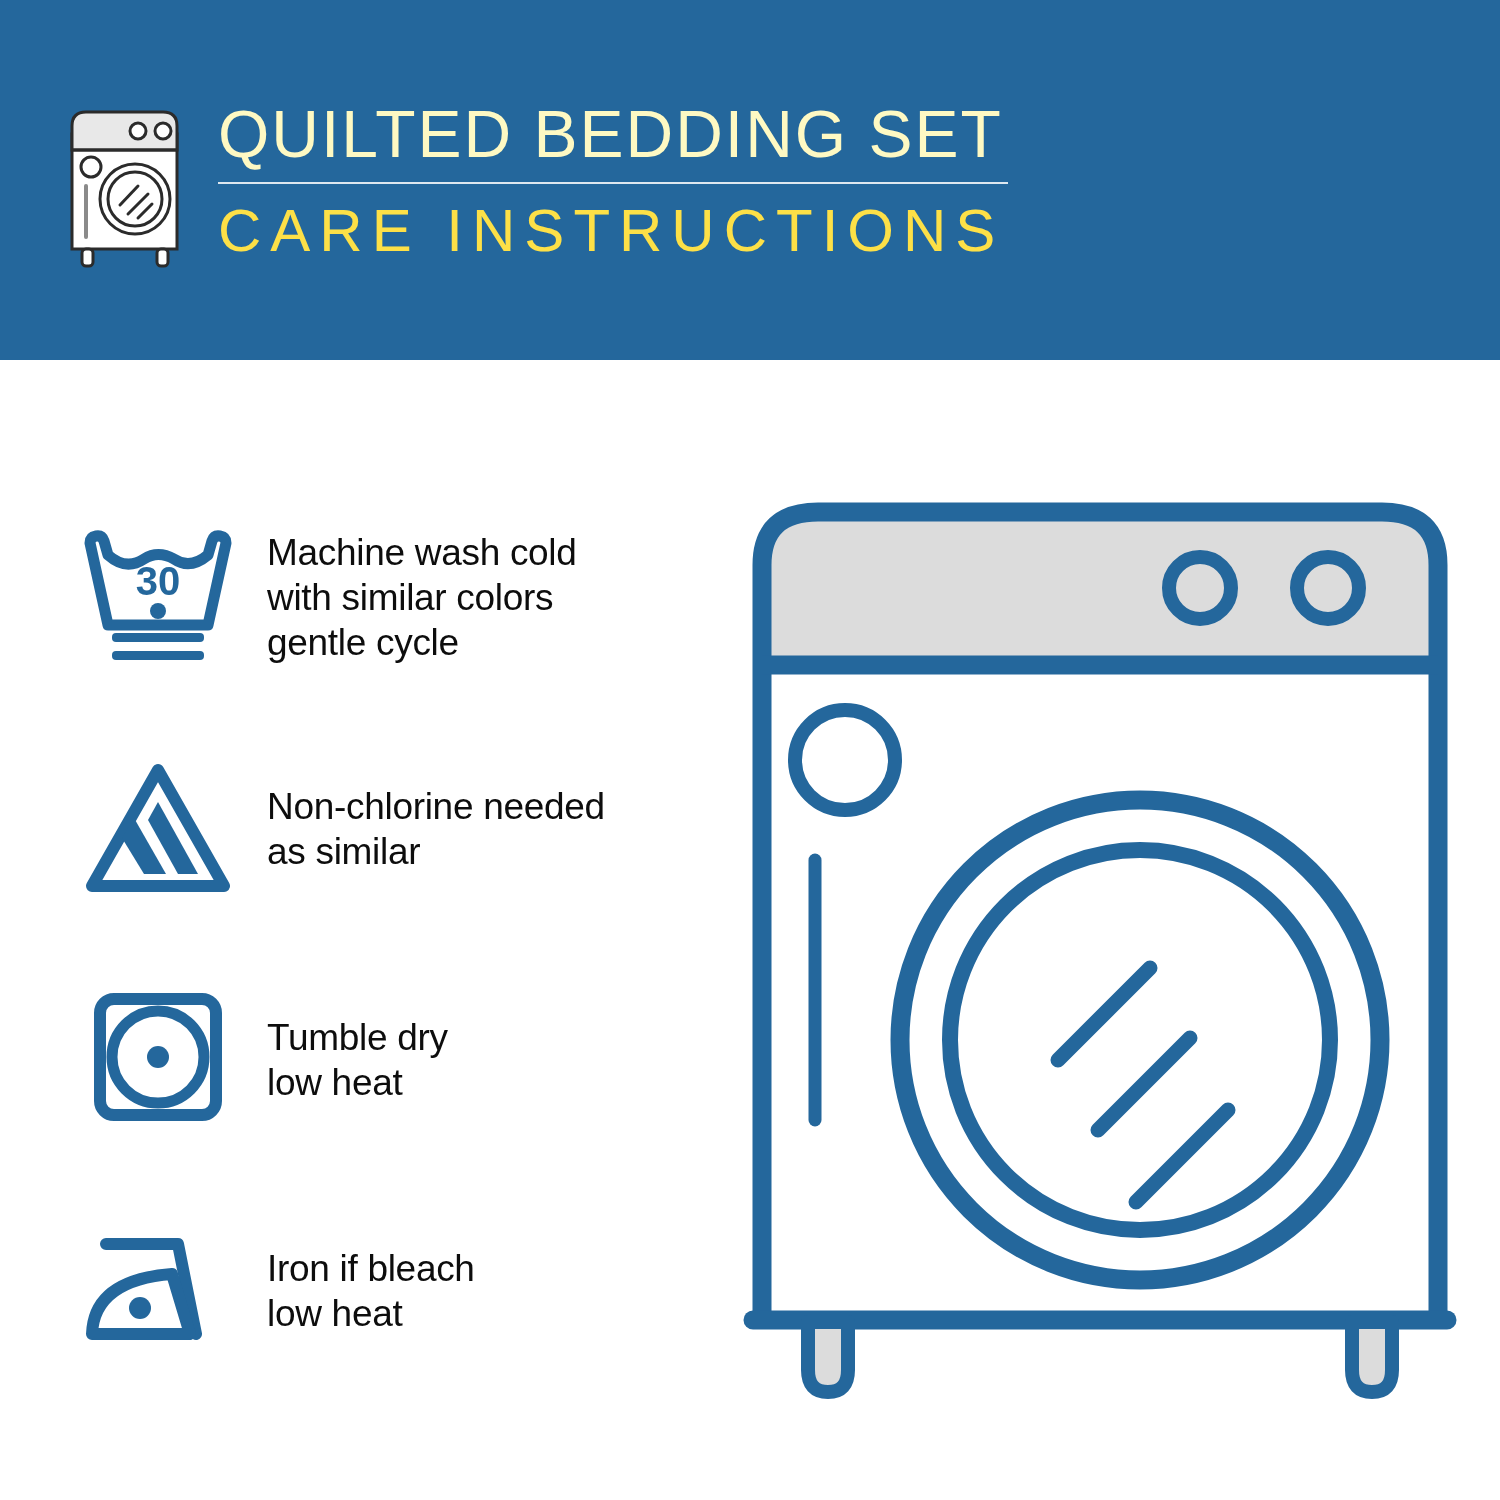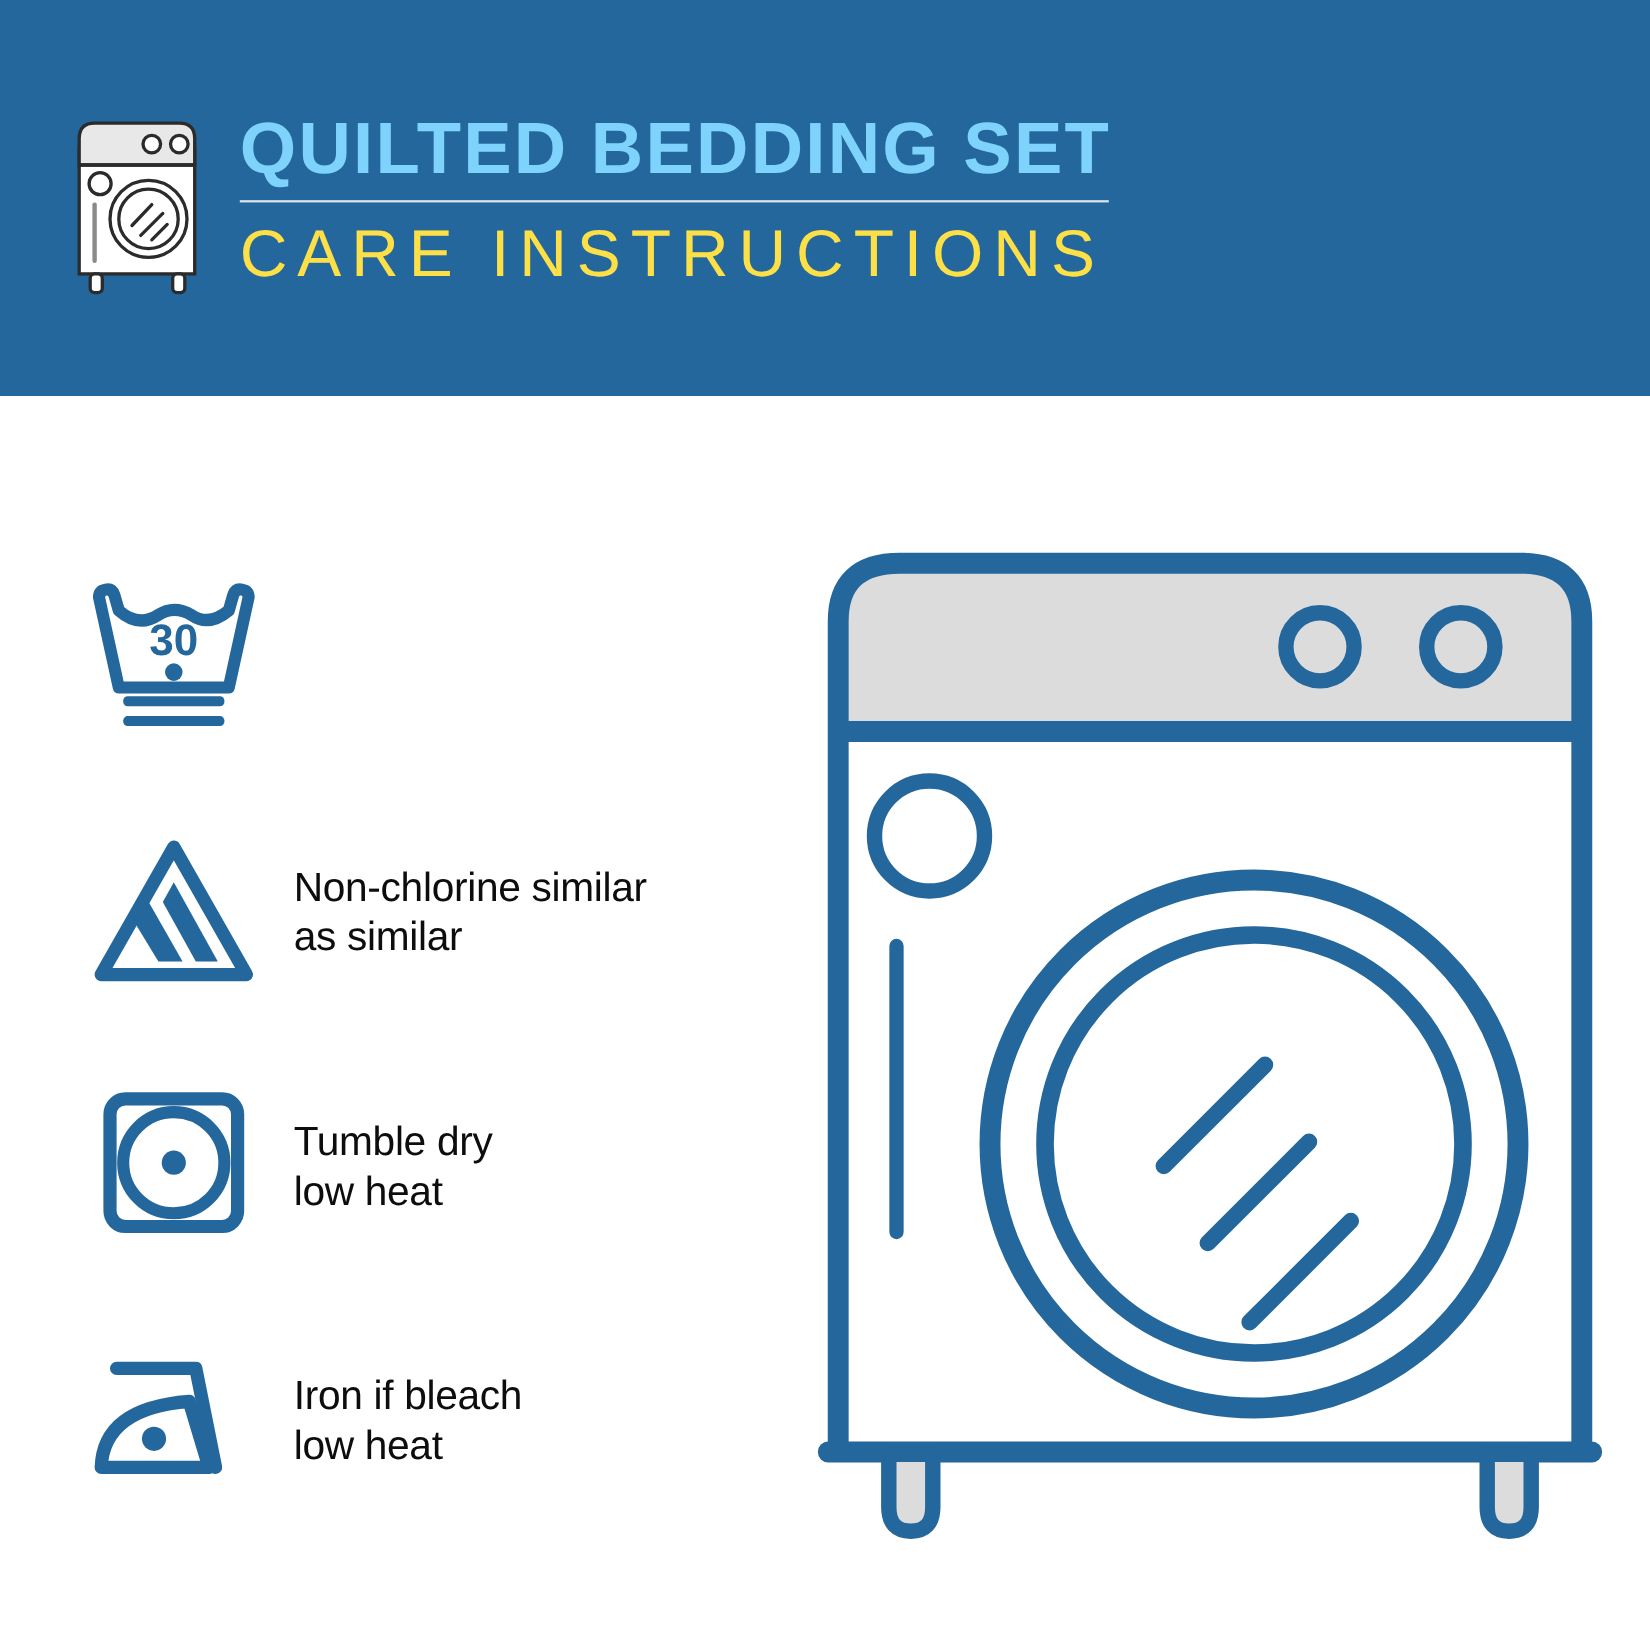--- a/index.html
+++ b/index.html
@@ -22,24 +22,24 @@
     position:absolute;
     left:62px; top:104px;
     width:130px; height:165px;
   }
   .header-text {
     position:absolute;
     left:218px; top:96px;
     width:800px;
   }
   .title-main {
-    color:#7dd3fc;
+    color:#fef9c3;
     font-size:66px;
     line-height:76px;
-    font-weight:700;
+    font-weight:400;
     letter-spacing:2px;
     white-space:nowrap;
   }
   .title-divider {
     height:2px;
     background:rgba(255,255,255,0.85);
     margin:10px 0 12px 0;
     width:790px;
   }
   .title-sub {
@@ -145,34 +145,39 @@
                    Q136 12 142 13 Q148 14 148 20 L130 102 L30 102 Z" fill="none" stroke="#24679C" stroke-width="11" stroke-linejoin="round" stroke-linecap="round"></path>
 
           <rect x="34" y="110" width="92" height="9" rx="4" fill="#24679C"></rect>
           <rect x="34" y="128" width="92" height="9" rx="4" fill="#24679C"></rect>
 
           <text x="80" y="72" font-family="Liberation Sans, sans-serif" font-size="40" font-weight="bold" fill="#24679C" text-anchor="middle">30</text>
 
           <circle cx="80" cy="88" r="8" fill="#24679C"></circle>
         </svg>
       </div>
+      <div class="care-text">
+        <div>Machine wash cold</div>
+        <div>with similar colors</div>
+        <div>gentle cycle</div>
+      </div>
     </div>
 
     <div class="care-row">
       <div class="care-symbol">
         <svg viewBox="0 0 160 150" width="160" height="150">
 
           <path d="M80 16 L146 132 L14 132 Z" fill="none" stroke="#24679C" stroke-width="12" stroke-linejoin="round"></path>
 
           <path d="M80 48 L120 120 L100 120 L70 66 Z" fill="#24679C"></path>
           <path d="M56 64 L88 120 L66 120 L44 84 Z" fill="#24679C"></path>
         </svg>
       </div>
       <div class="care-text">
-        <div>Non-chlorine similar</div>
+        <div>Non-chlorine needed</div>
         <div>as similar</div>
       </div>
     </div>
 
     <div class="care-row">
       <div class="care-symbol">
         <svg viewBox="0 0 160 150" width="160" height="150">
           <rect x="22" y="14" width="116" height="116" rx="14" fill="none" stroke="#24679C" stroke-width="12"></rect>
           <circle cx="80" cy="72" r="46" fill="none" stroke="#24679C" stroke-width="11"></circle>
           <circle cx="80" cy="72" r="11" fill="#24679C"></circle>

